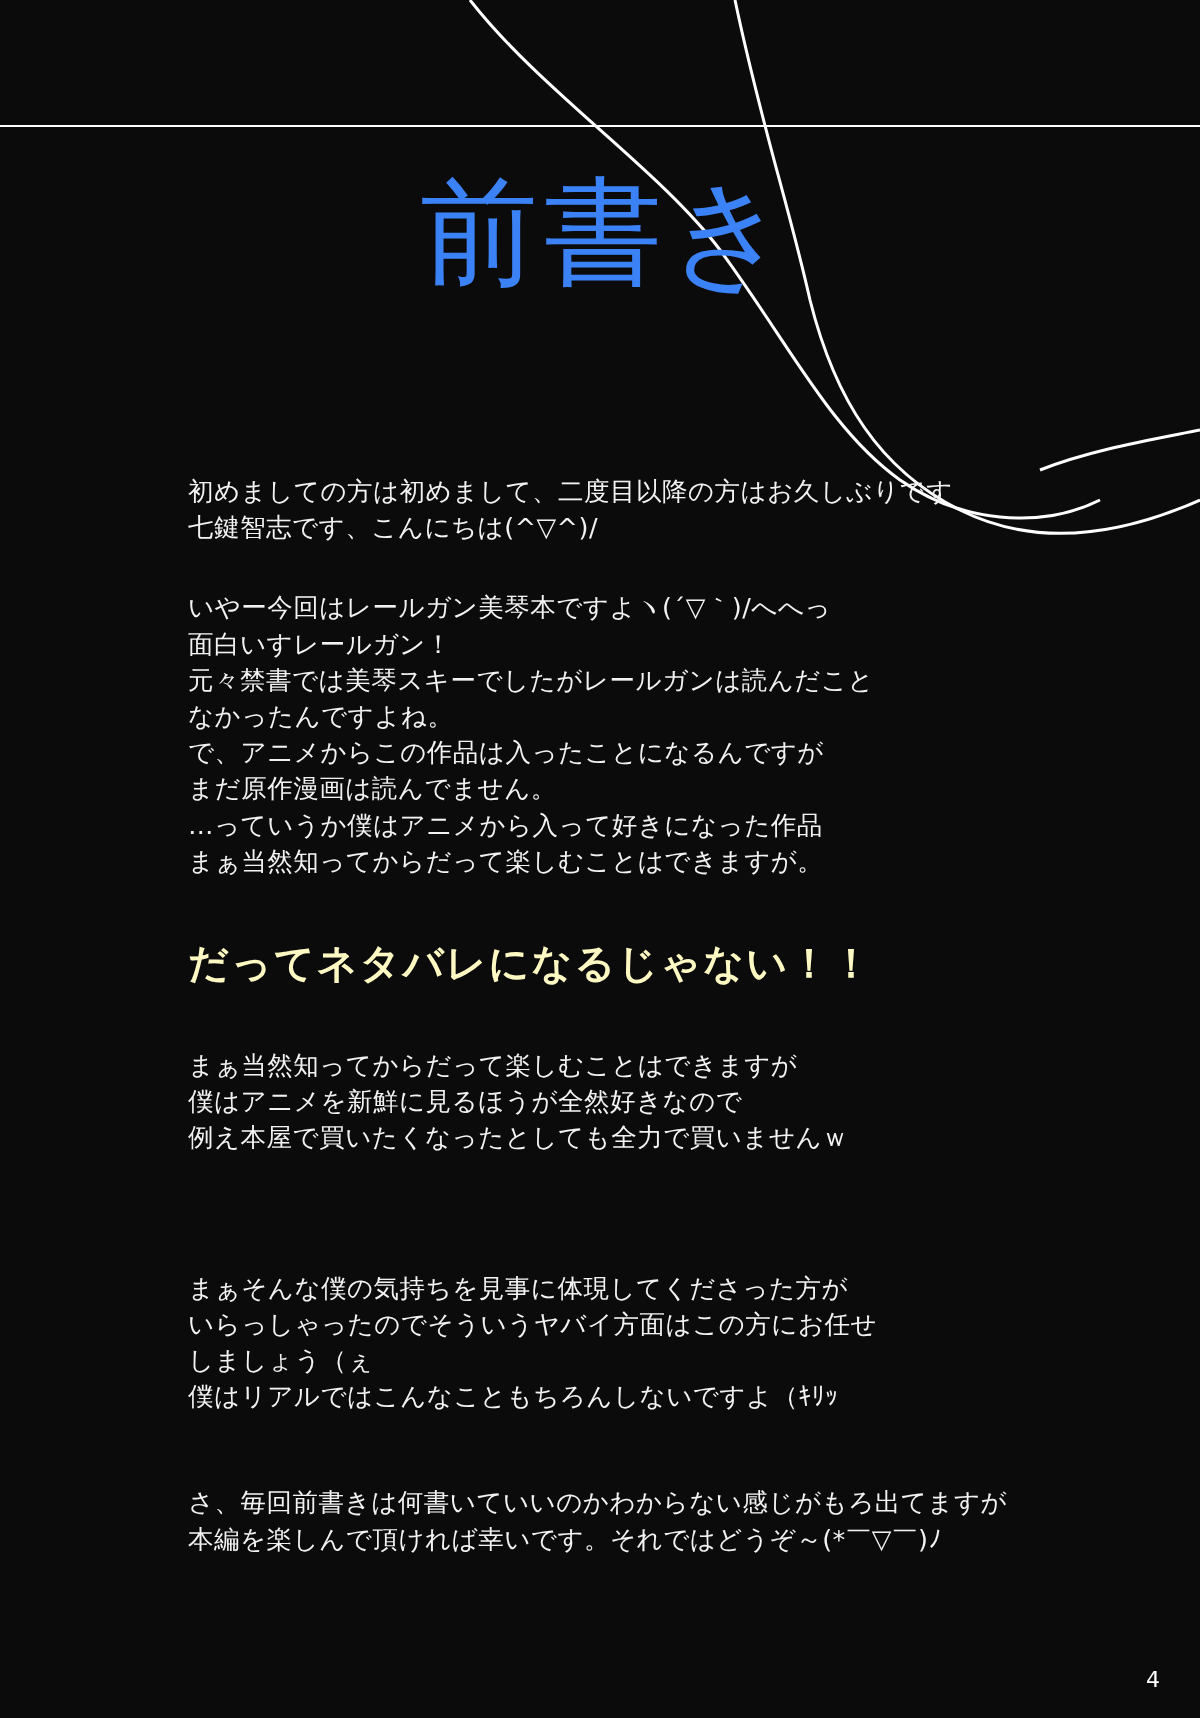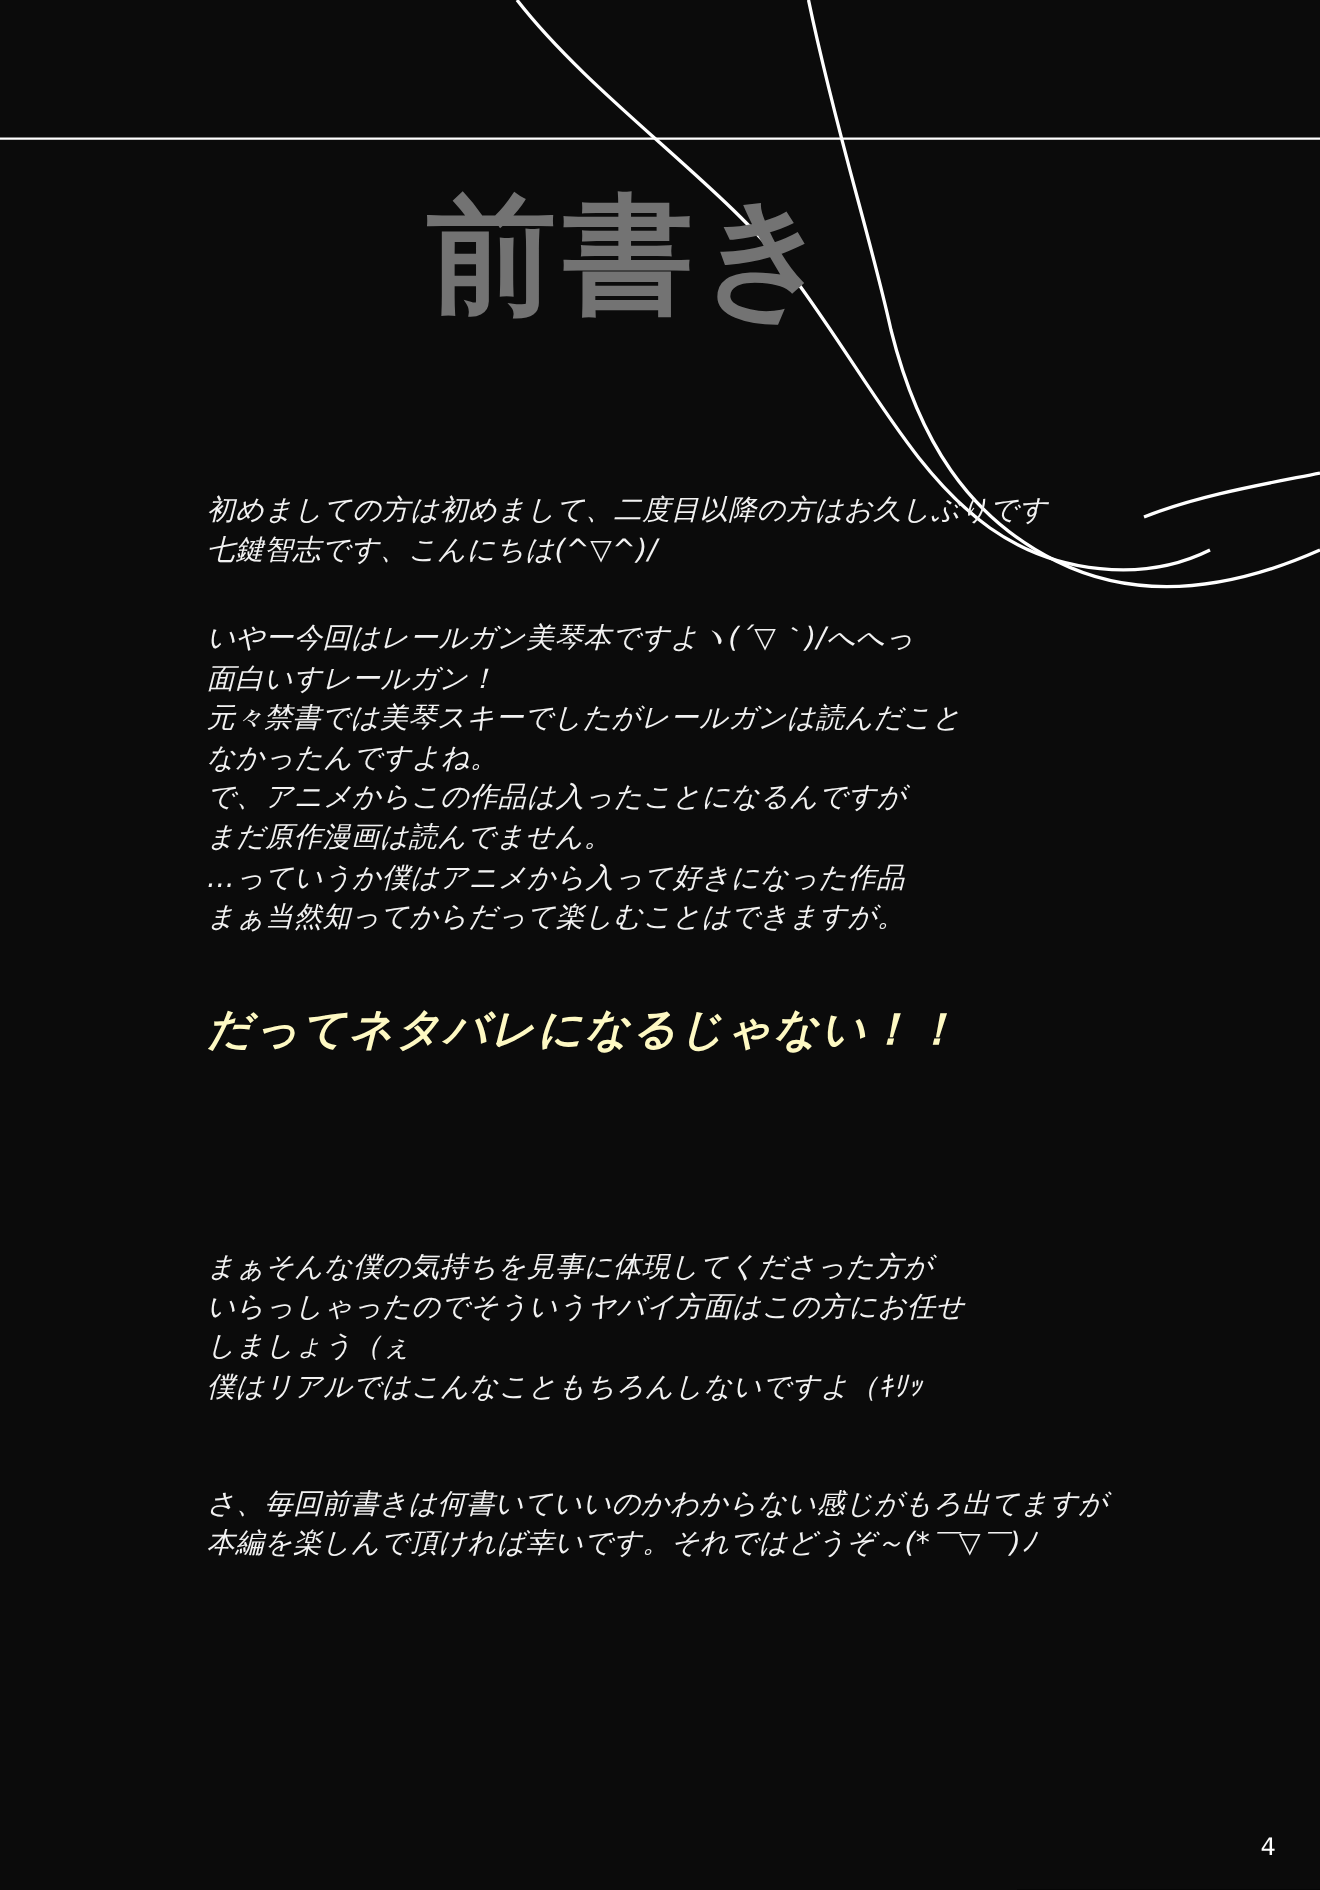--- a/index.html
+++ b/index.html
@@ -19,36 +19,35 @@
   .decor-svg {
     position: absolute;
     left: 0;
     top: 0;
     width: 1200px;
     height: 1718px;
     pointer-events: none;
   }
   .title {
     position: absolute;
-    left: 388px;
+    left: 420px;
     top: 168px;
     font-size: 118px;
-    font-weight: 700;
+    font-weight: 400;
     letter-spacing: 6px;
     line-height: 1.1;
-    color: #737373;
+    color: #3b82f6;
     font-family: "DejaVu Sans", "Liberation Sans", sans-serif;
     white-space: nowrap;
   }
   .body-text {
     position: absolute;
     left: 188px;
-    top: 446px;
+    top: 473px;
     width: 900px;
-    font-style: italic;
   }
   .para {
     font-size: 25.5px;
     line-height: 1.42;
     letter-spacing: 0.5px;
     color: #f2f2f2;
     font-family: "DejaVu Sans", "Liberation Sans", sans-serif;
     white-space: pre-wrap;
     margin: 0;
   }
@@ -96,20 +95,23 @@
 面白いすレールガン！
 元々禁書では美琴スキーでしたがレールガンは読んだこと
 なかったんですよね。
 で、アニメからこの作品は入ったことになるんですが
 まだ原作漫画は読んでません。
 …っていうか僕はアニメから入って好きになった作品
 まぁ当然知ってからだって楽しむことはできますが。</p>
     <div class="gap-lg"></div>
     <p class="shout">だってネタバレになるじゃない！！</p>
     <div class="gap-lg"></div>
+    <p class="para">まぁ当然知ってからだって楽しむことはできますが
+僕はアニメを新鮮に見るほうが全然好きなので
+例え本屋で買いたくなったとしても全力で買いませんｗ</p>
     <div class="gap-xl"></div>
     <div class="gap-md"></div>
     <p class="para">まぁそんな僕の気持ちを見事に体現してくださった方が
 いらっしゃったのでそういうヤバイ方面はこの方にお任せ
 しましょう（ぇ
 僕はリアルではこんなこともちろんしないですよ（ｷﾘｯ</p>
     <div class="gap-xl"></div>
     <p class="para">さ、毎回前書きは何書いていいのかわからない感じがもろ出てますが
 本編を楽しんで頂ければ幸いです。それではどうぞ～(*￣▽￣)ﾉ</p>
   </div>

